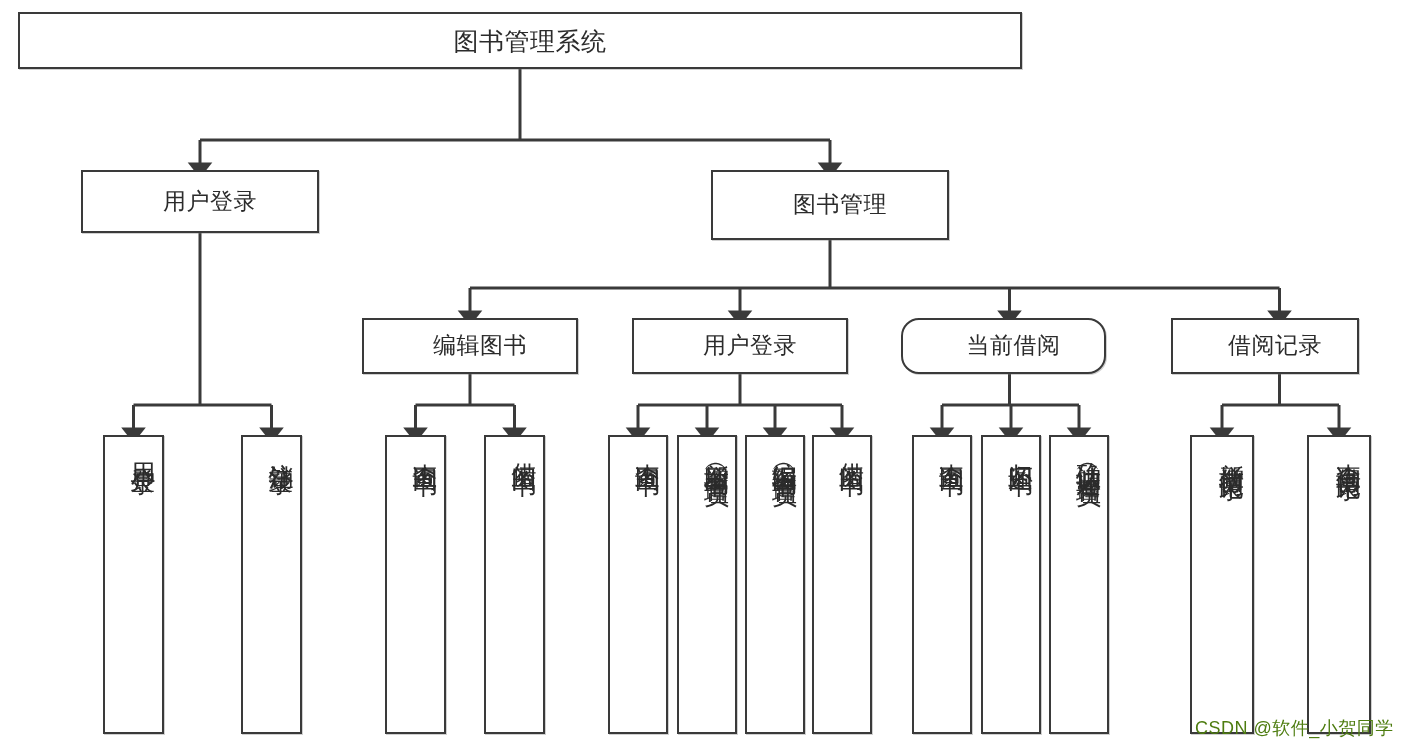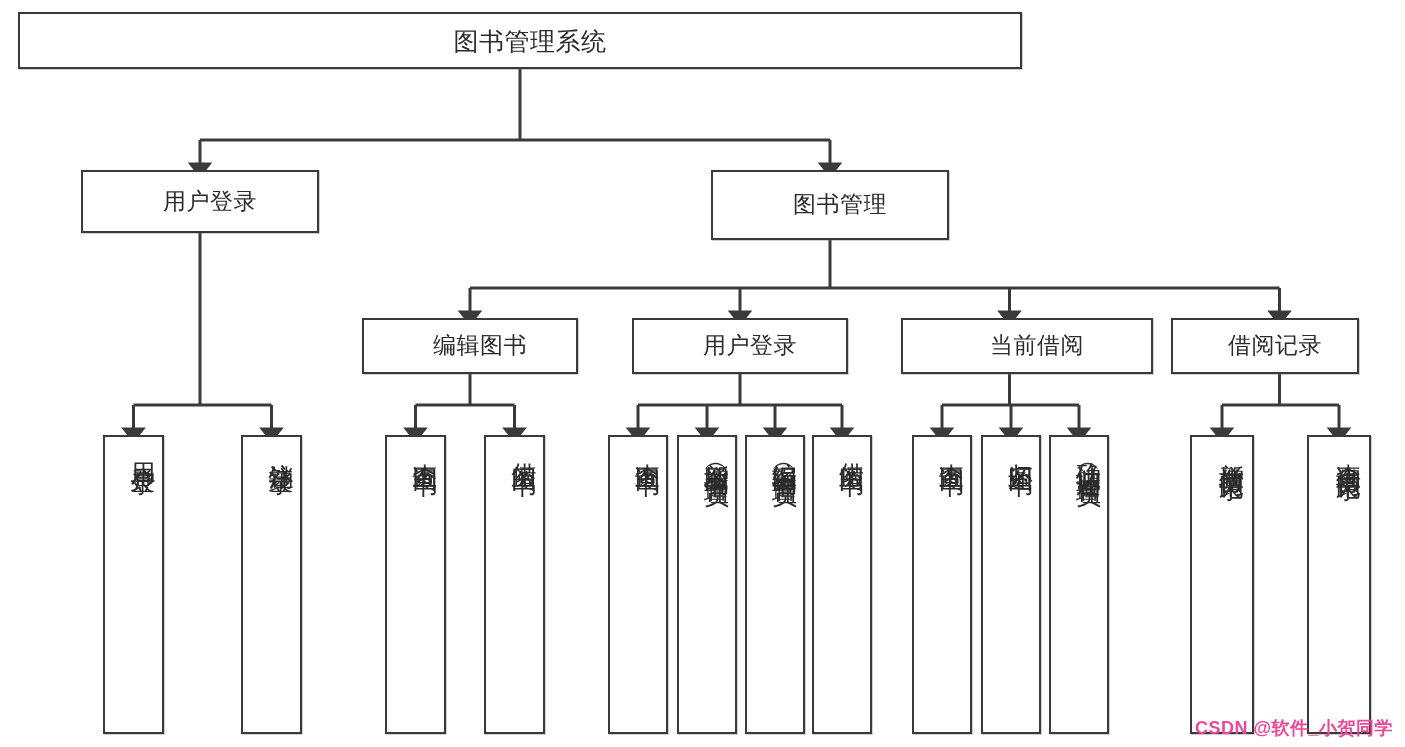--- a/index.html
+++ b/index.html
@@ -62,25 +62,24 @@
   .node.v .node-label {
     writing-mode: vertical-rl;
     text-orientation: upright;
     font-size: 25px;
     line-height: 1.12;
     letter-spacing: 3px;
     max-height: 100%;
   }
   .watermark {
     position: absolute;
-    color: #ec4899;
+    color: #4d7c0f;
     font-size: 18px;
     white-space: nowrap;
     letter-spacing: 0.5px;
-    font-weight: bold;
   }
 </style>
 </head>
 <body>
 
 <div id="diagram-canvas">
 
   <svg id="edge-layer" viewBox="0 0 1405 747" width="1405" height="747" xmlns="http://www.w3.org/2000/svg">
     <defs>
       <marker id="arrowhead" markerWidth="9" markerHeight="9" refX="2.2" refY="4.5" orient="auto" markerUnits="strokeWidth">
@@ -133,21 +132,21 @@
       </div>
       <div class="node h" style="left: 711px; top: 170px; width: 238px; height: 70px;">
         <span class="node-label">图书管理</span>
       </div>
       <div class="node h" style="left: 362px; top: 318px; width: 216px; height: 56px;">
         <span class="node-label">编辑图书</span>
       </div>
       <div class="node h" style="left: 632px; top: 318px; width: 216px; height: 56px;">
         <span class="node-label">用户登录</span>
       </div>
-      <div class="node h" style="left: 901px; top: 318px; width: 252px; height: 56px;">
+      <div class="node h" style="left: 901px; top: 318px; width: 205px; height: 56px; border-radius: 18px;">
         <span class="node-label">当前借阅</span>
       </div>
       <div class="node h" style="left: 1171px; top: 318px; width: 188px; height: 56px;">
         <span class="node-label">借阅记录</span>
       </div>
       <div class="node v" style="left: 103px; top: 435px; width: 61px; height: 299px;">
         <span class="node-label">用户登录</span>
       </div>
       <div class="node v" style="left: 241px; top: 435px; width: 61px; height: 299px;">
         <span class="node-label">注销登录</span>

